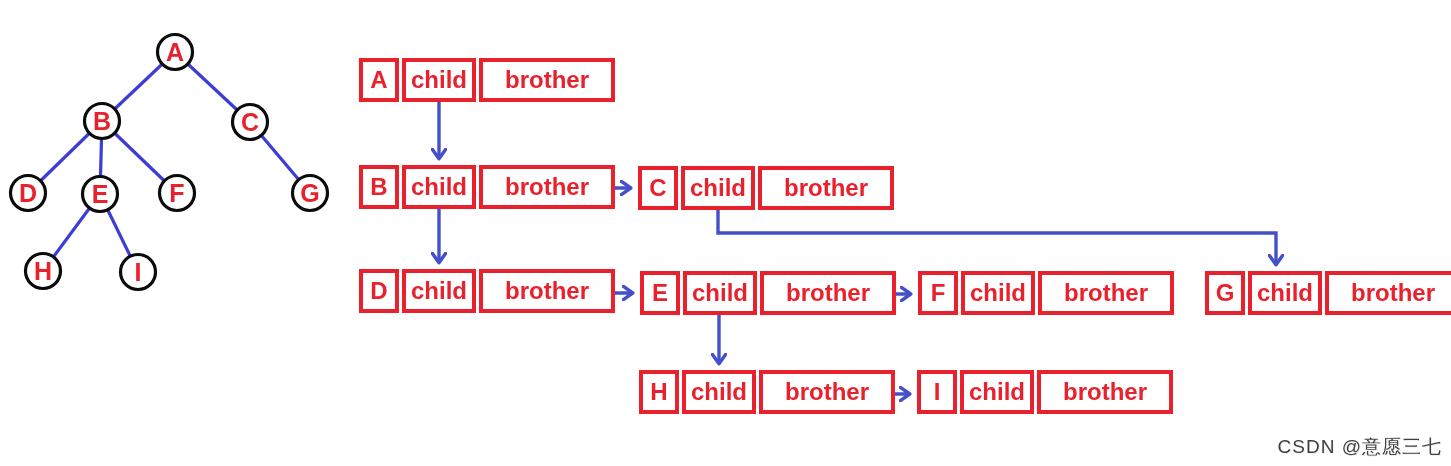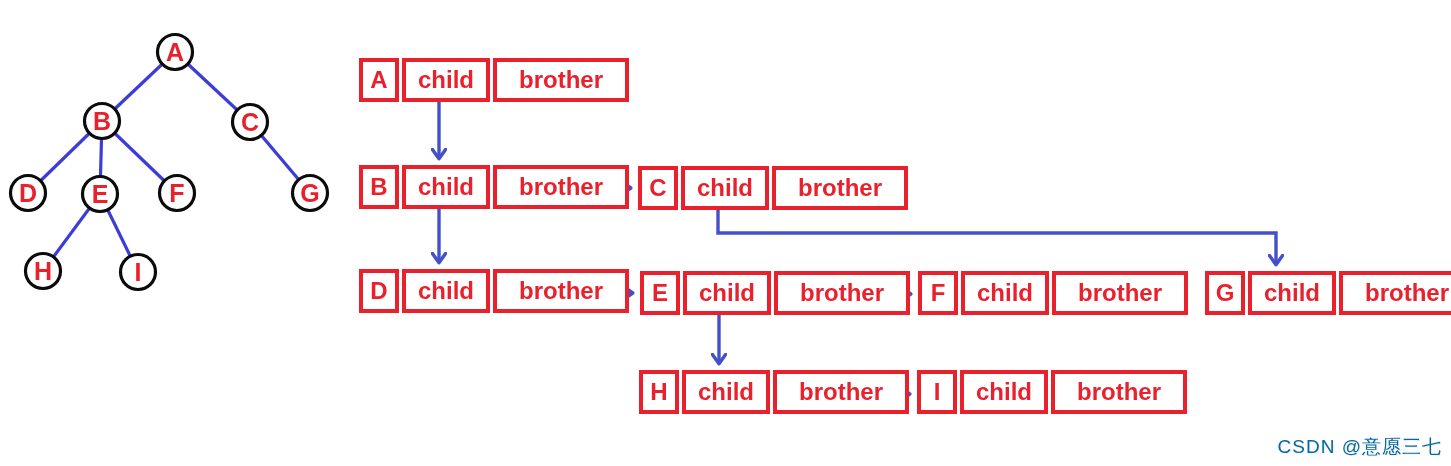--- a/index.html
+++ b/index.html
@@ -42,29 +42,29 @@
     background: #ffffff;
     display: flex;
     align-items: center;
     justify-content: center;
     font-weight: bold;
     font-size: 24px;
     line-height: 1;
     height: 44px;
   }
   .cell-letter  { width: 40px; }
-  .cell-child   { width: 88px; }
+  .cell-child   { width: 74px; }
   .cell-brother { width: 136px; }
 
   .watermark {
     position: absolute;
     right: 9px;
     bottom: 6px;
     font-size: 19px;
-    color: #0369a1;
+    color: #404040;
     letter-spacing: 1px;
     text-shadow: 1px 1px 0 #f1f1f1;
   }
 </style>
 </head>
 <body>
 
 <div class="canvas">
   <svg id="connector-svg" width="1451" height="466">
       <defs>

